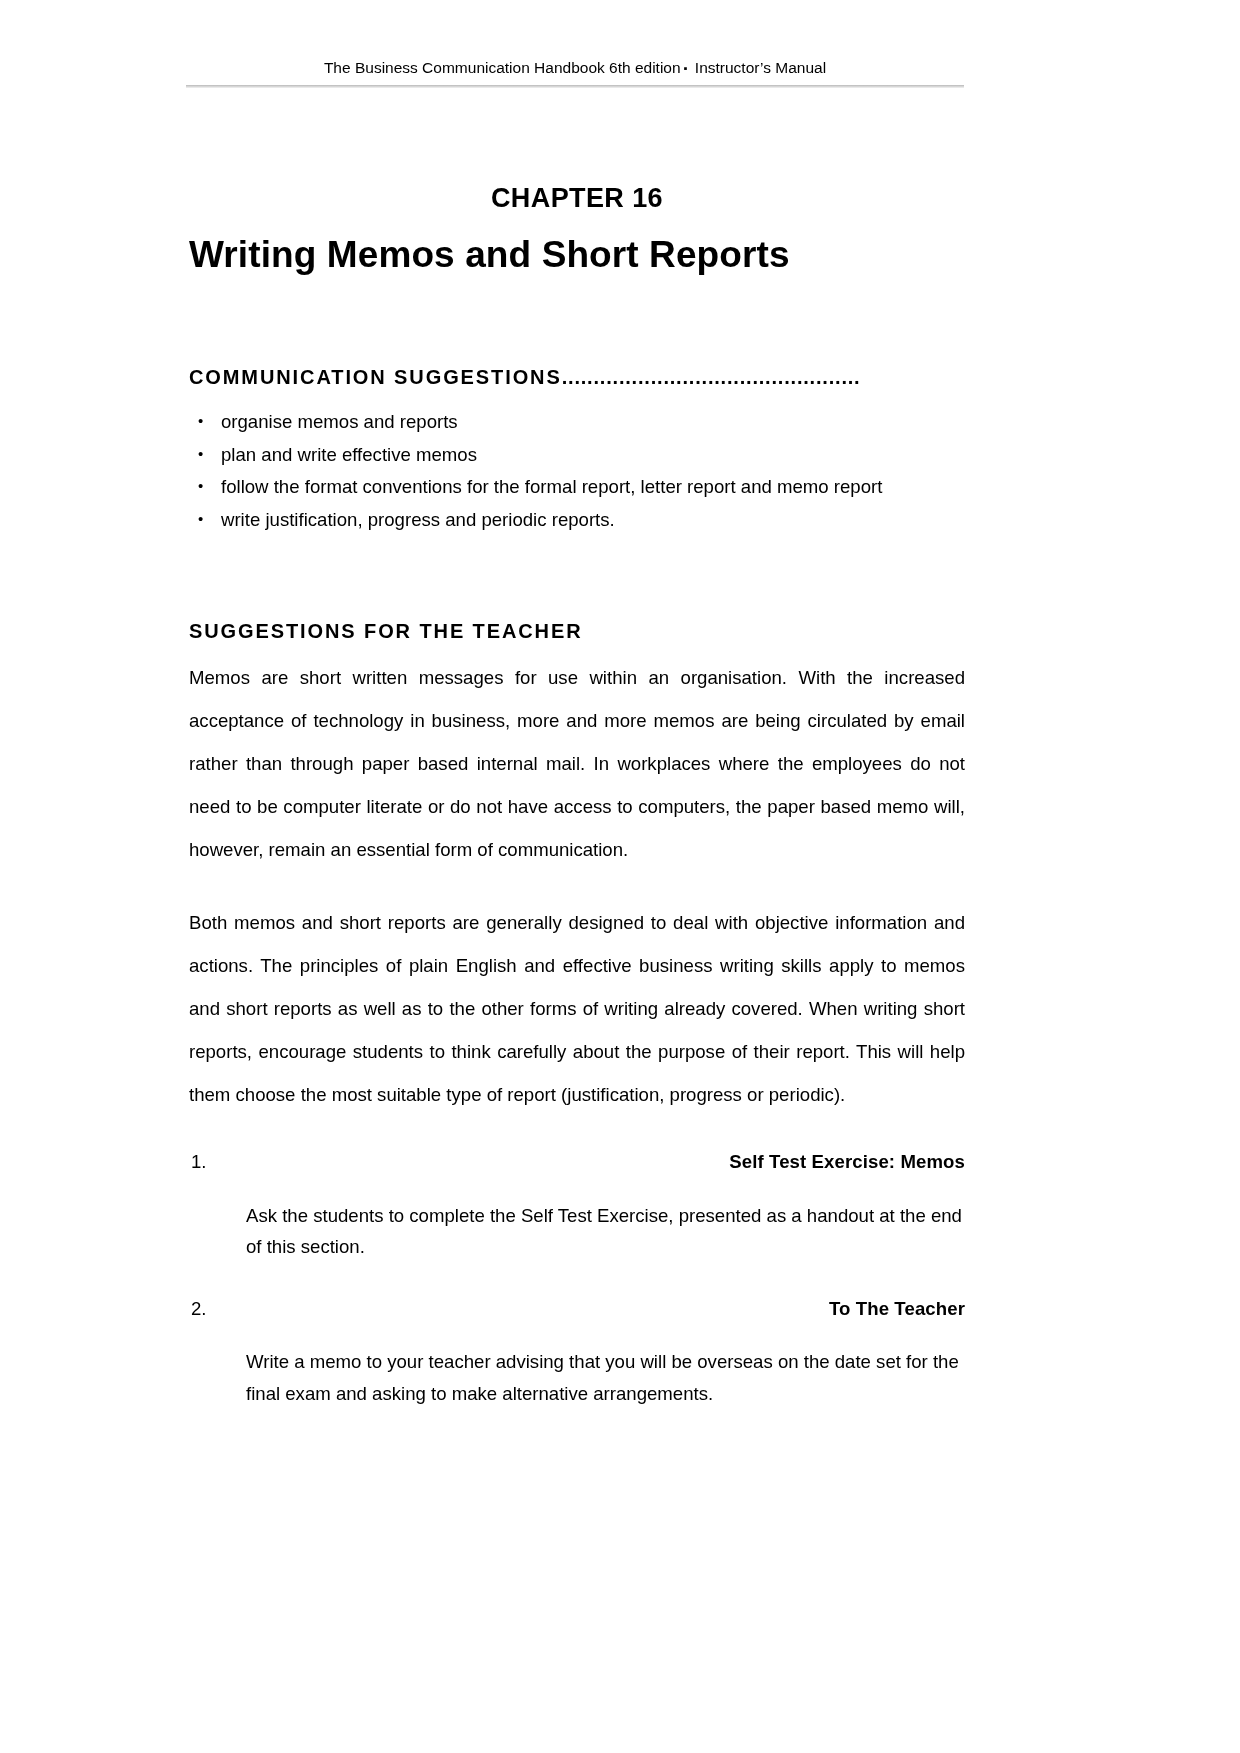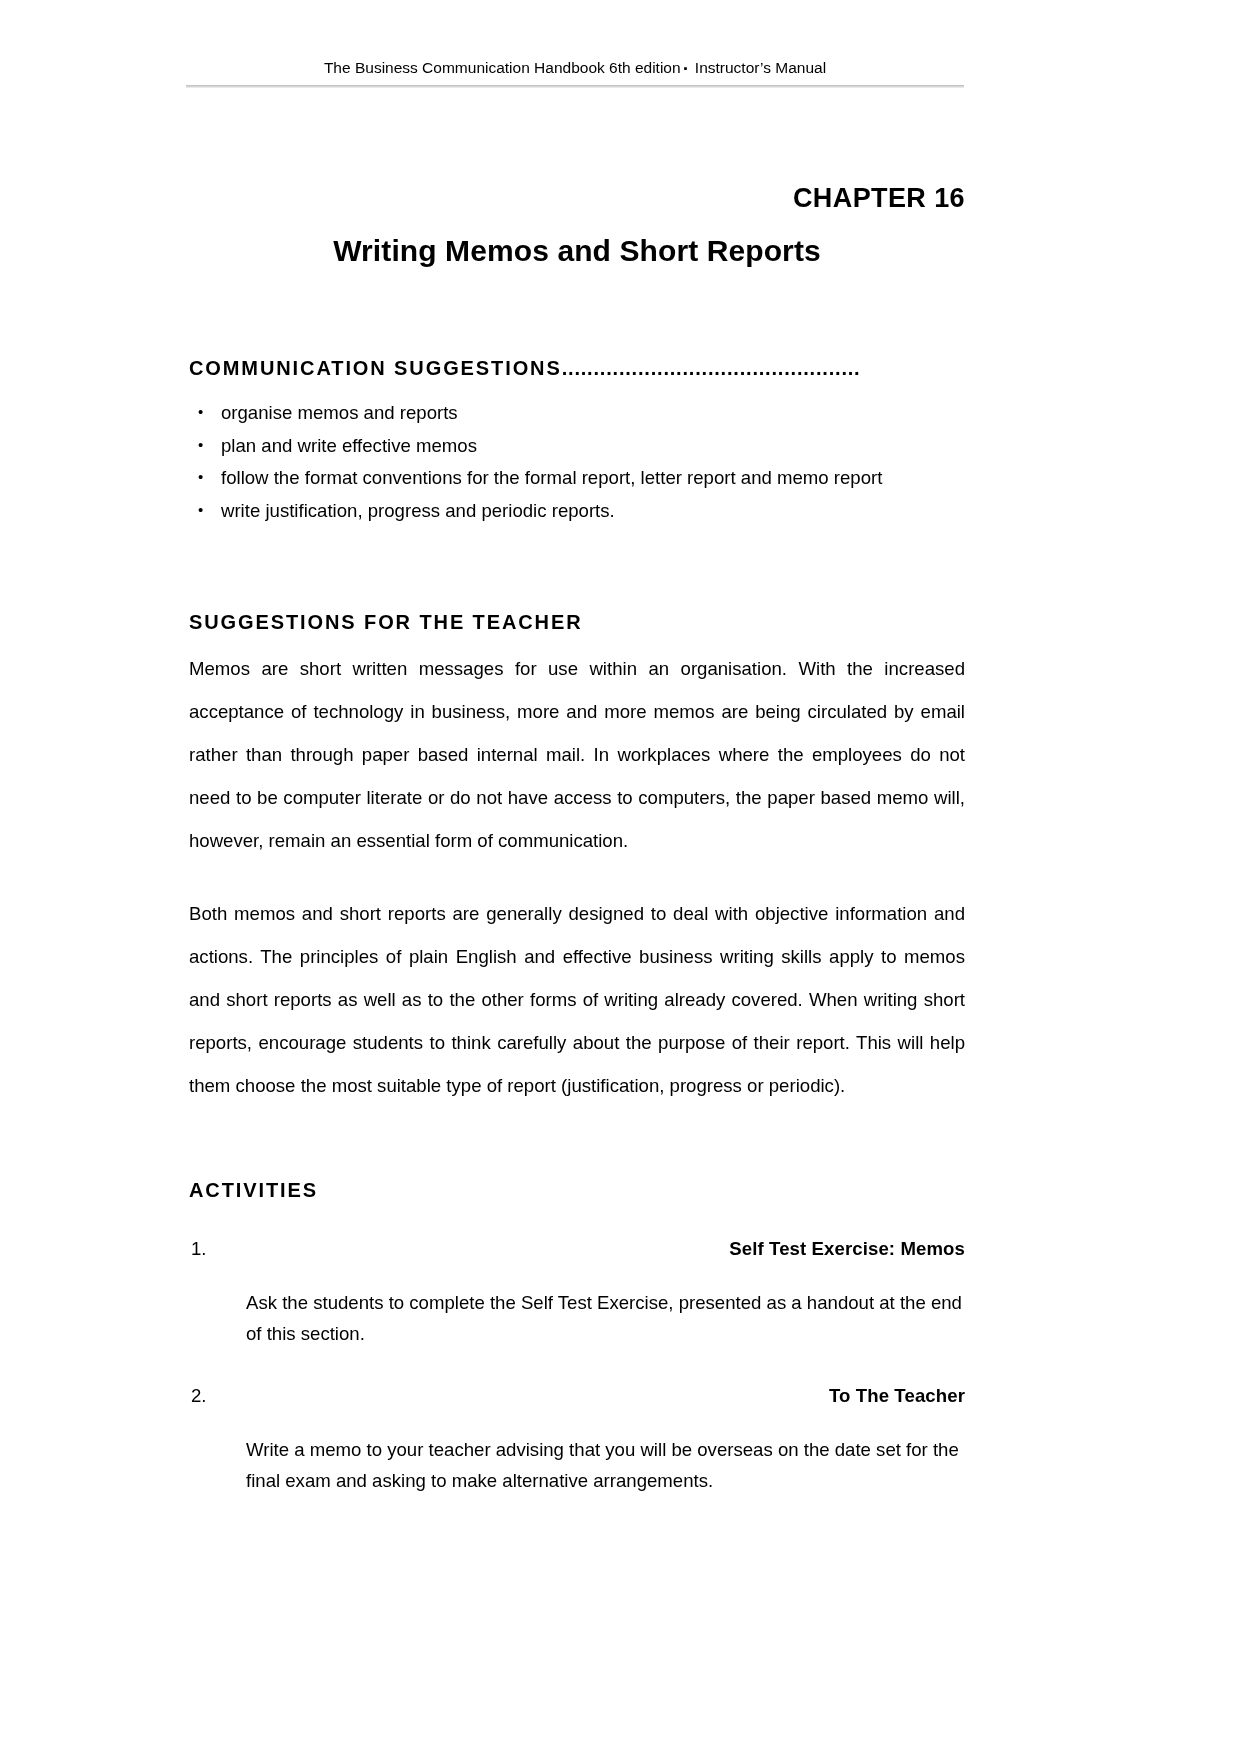--- a/index.html
+++ b/index.html
@@ -53,30 +53,29 @@
   
   .content {
     position: absolute;
     left: 189px;
     top: 120px;
     width: 776px;
   }
 
   
   .chapter-label {
-    text-align: right;
+    text-align: center;
     font-size: 27px;
     font-weight: bold;
     letter-spacing: 0.4px;
     margin-top: 62px;
     line-height: 1.25;
   }
   .chapter-title {
-    text-align: center;
-    font-size: 30px;
+    font-size: 37px;
     font-weight: bold;
     letter-spacing: 0.1px;
     margin-top: 16px;
     line-height: 1.25;
   }
 
   
   .section-heading {
     font-size: 20px;
     font-weight: bold;
@@ -184,21 +183,20 @@
       <li>plan and write effective memos</li>
       <li>follow the format conventions for the formal report, letter report and memo report</li>
       <li>write justification, progress and periodic reports.</li>
     </ul>
 
     <div class="section-heading teacher-heading">SUGGESTIONS FOR THE TEACHER</div>
 
     <p class="body first">Memos are short written messages for use within an organisation.  With the increased acceptance of technology in business, more and more memos are being circulated by email rather than through paper based internal mail.  In workplaces where the employees do not need to be computer literate or do not have access to computers, the paper based memo will, however, remain an essential form of communication.</p>
     <p class="body spaced">Both memos and short reports are generally designed to deal with objective information and actions. The principles of plain English and effective business writing skills apply to memos and short reports as well as to the other forms of writing already covered. When writing short reports, encourage students to think carefully about the purpose of their report. This will help them choose the most suitable type of report (justification, progress or periodic).</p>
 
-    <div class="section-heading activities-heading">ACTIVITIES</div>
 
     <div class="activity">
       <span class="num">1.</span>
       <div class="act-title">Self Test Exercise: Memos</div>
       <p class="act-body">Ask the students to complete the Self Test Exercise, presented as a handout at the end of this section.</p>
     </div>
 
     <div class="activity">
       <span class="num">2.</span>
       <div class="act-title">To The Teacher</div>

